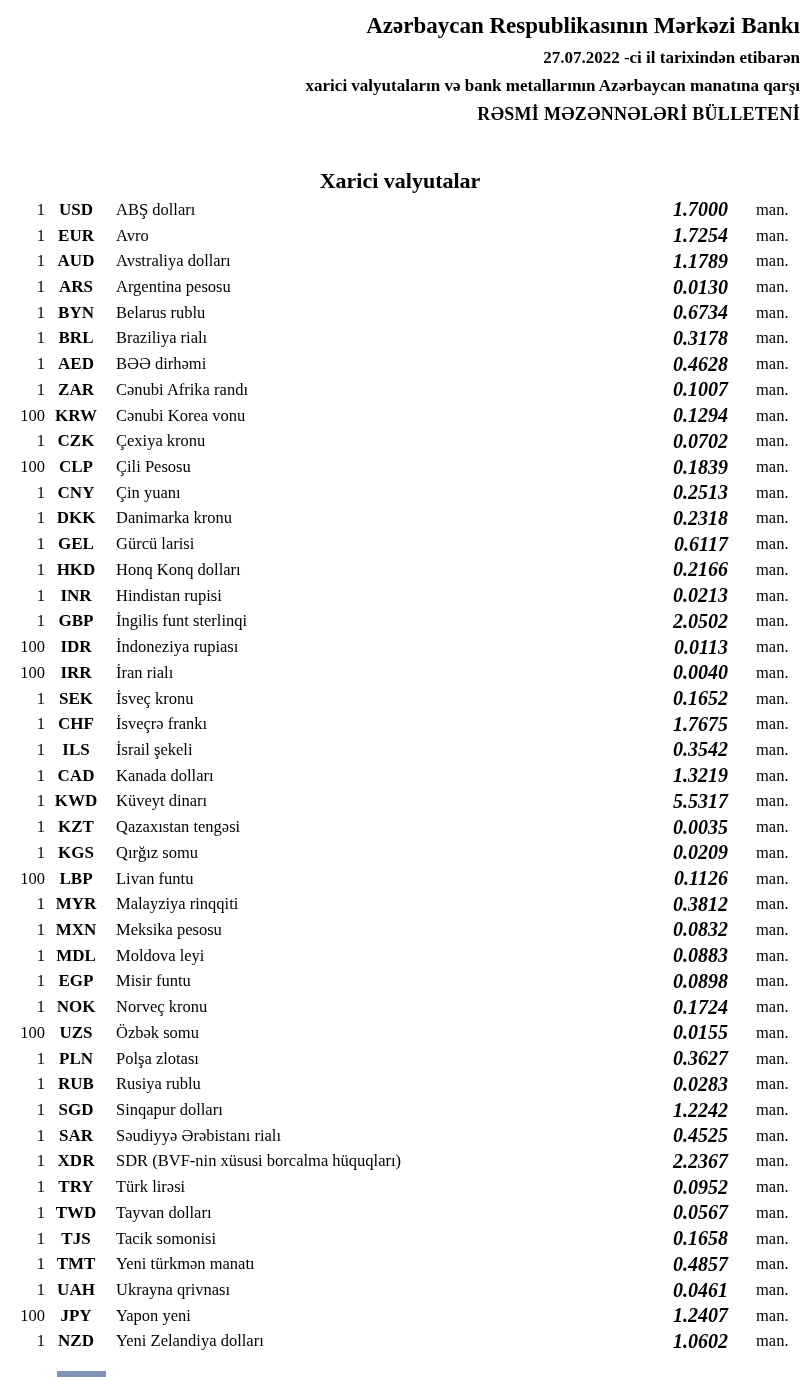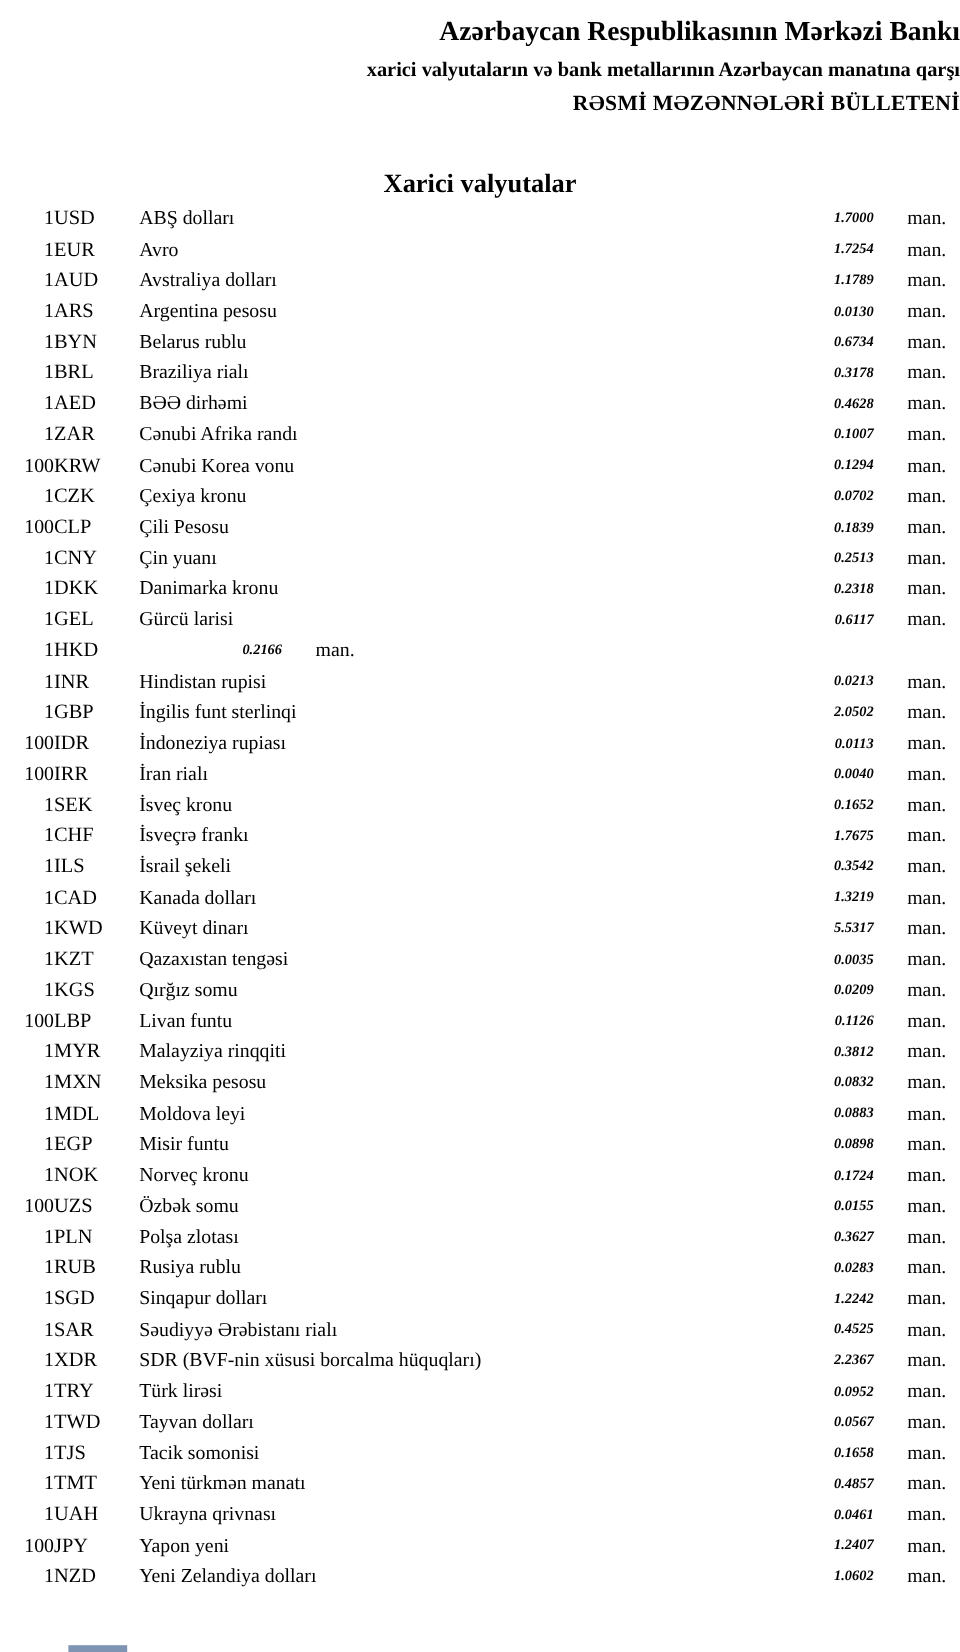--- a/index.html
+++ b/index.html
@@ -30,41 +30,42 @@
 
   .rates { margin-top: 0; }
   .row {
     display: flex;
     align-items: center;
     height: 25.73px;
     font-size: 16.5px;
     white-space: nowrap;
   }
   .nominal { width: 45px;  text-align: right;  flex: 0 0 auto; }
-  .code    { width: 62px;  flex: 0 0 auto; font-size: 17px; }
+  .code    { width: 62px;  text-align: center; flex: 0 0 auto; font-size: 17px; font-weight: bold; }
   .name    { flex: 1 1 auto; padding-left: 9px; overflow: hidden; }
-  .rate    { width: 128px; text-align: right;  flex: 0 0 auto; font-weight: bold; font-style: italic; font-size: 12px; }
+  .rate    { width: 128px; text-align: right;  flex: 0 0 auto; font-weight: bold; font-style: italic; font-size: 20px; }
   .unit    { width: 72px;  flex: 0 0 auto; padding-left: 28px; box-sizing: border-box; }
 
   .bottom-artifact {
     position: absolute;
     left: 57px;
     top: 1371px;
     width: 49px;
     height: 6px;
     background: #7f93b2;
   }
 </style>
 </head>
 <body>
 
 <div class="doc">
 
   <div class="hdr">
     <div class="bank-name">Azərbaycan Respublikasının Mərkəzi Bankı</div>
+    <div class="date-line">27.07.2022 -ci il tarixindən etibarən</div>
     <div class="subtitle">xarici valyutaların və bank metallarının Azərbaycan manatına qarşı</div>
     <div class="bulletin">RƏSMİ MƏZƏNNƏLƏRİ BÜLLETENİ</div>
   </div>
 
   <div class="section-title">Xarici valyutalar</div>
 
   <div class="rates">
   <div class="row">
     <span class="nominal">1</span>
     <span class="code">USD</span>
@@ -173,20 +174,21 @@
     <span class="nominal">1</span>
     <span class="code">GEL</span>
     <span class="name">Gürcü larisi</span>
     <span class="rate">0.6117</span>
     <span class="unit">man.</span>
   </div>
 
   <div class="row">
     <span class="nominal">1</span>
     <span class="code">HKD</span>
+    <span class="name">Honq Konq dolları</span>
     <span class="rate">0.2166</span>
     <span class="unit">man.</span>
   </div>
 
   <div class="row">
     <span class="nominal">1</span>
     <span class="code">INR</span>
     <span class="name">Hindistan rupisi</span>
     <span class="rate">0.0213</span>
     <span class="unit">man.</span>

